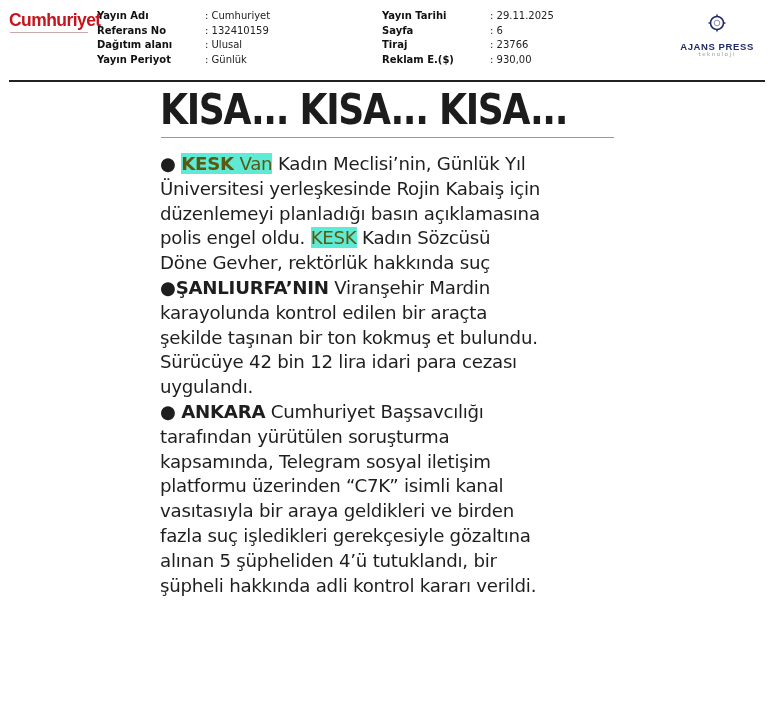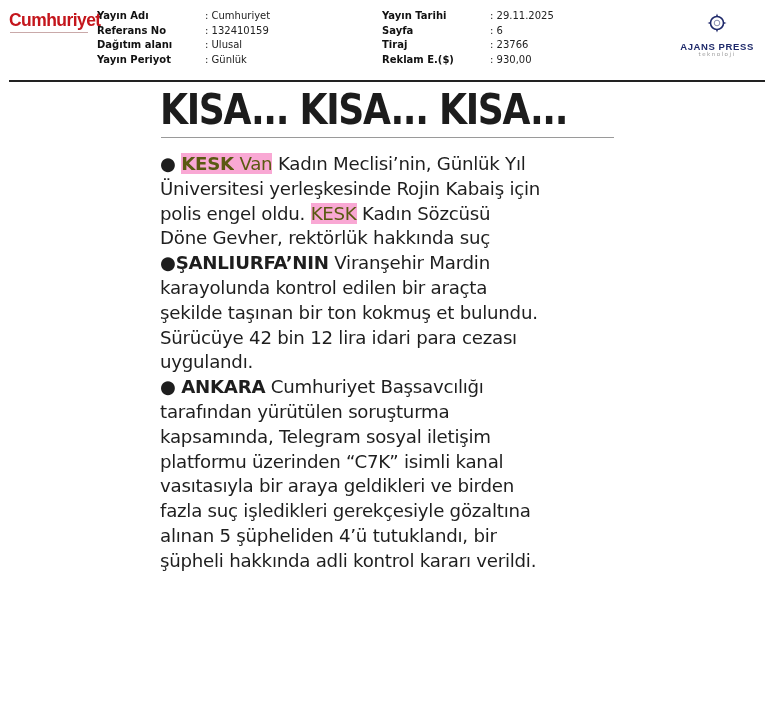--- a/index.html
+++ b/index.html
@@ -24,21 +24,21 @@
   .ajans .sub { font-size: 5.5px; color: #999; letter-spacing: 1.5px; margin-top: -1px; }
 
   .top-rule { position: absolute; left: 9px; top: 80px; width: 756px; height: 2px; background: #222; }
 
   .headline { position: absolute; left: 160px; top: 84px; font-family: "DejaVu Sans", sans-serif; font-weight: bold; font-size: 42px; letter-spacing: -1.5px; color: #1c1c1c; transform: scaleX(0.86); transform-origin: left top; line-height: 52px; white-space: nowrap; }
   .headline-rule { position: absolute; left: 161px; top: 137px; width: 453px; height: 1px; background: #9a9a9a; }
 
   .article { position: absolute; left: 160px; top: 152px; width: 470px; font-family: "DejaVu Sans", sans-serif; font-size: 18.2px; line-height: 24.8px; color: #1e1e1e; letter-spacing: -0.25px; }
   .article .line { white-space: nowrap; display: block; }
   .article .b { font-weight: bold; }
-  .hl { background: #f9a8d4; color: #5b5a12; text-align: center; }
+  .hl { background: #5eead4; color: #5b5a12; text-align: center; }
   .bullet { display: inline-block; }
 </style>
 </head>
 <body>
 
 <div class="header">
   <div class="logo">Cumhuriyet</div>
   <div class="logo-underline"></div>
 
   <div class="meta meta-left">
@@ -96,20 +96,21 @@
 <div class="top-rule"></div>
 
 <div class="headline">KISA... KISA... KISA...</div>
 <div class="headline-rule"></div>
 
 <div class="article">
 
   <div>
     <span class="line"><span class="bullet">●</span> <span class="hl b">KESK</span><span class="hl">&nbsp;</span><span class="hl">Van</span><span> Kadın Meclisi’nin, Günlük Yıl</span></span>
     <span class="line">Üniversitesi yerleşkesinde Rojin Kabaiş için</span>
+    <span class="line">düzenlemeyi planladığı basın açıklamasına</span>
     <span class="line"><span>polis engel oldu. </span><span class="hl">KESK</span><span> Kadın Sözcüsü</span></span>
     <span class="line">Döne Gevher, rektörlük hakkında suç</span>
   </div>
 
   <div>
     <span class="line"><span class="bullet">●</span><span class="b">ŞANLIURFA’NIN</span><span> Viranşehir Mardin</span></span>
     <span class="line">karayolunda kontrol edilen bir araçta</span>
     <span class="line">şekilde taşınan bir ton kokmuş et bulundu.</span>
     <span class="line">Sürücüye 42 bin 12 lira idari para cezası</span>
     <span class="line">uygulandı.</span>

